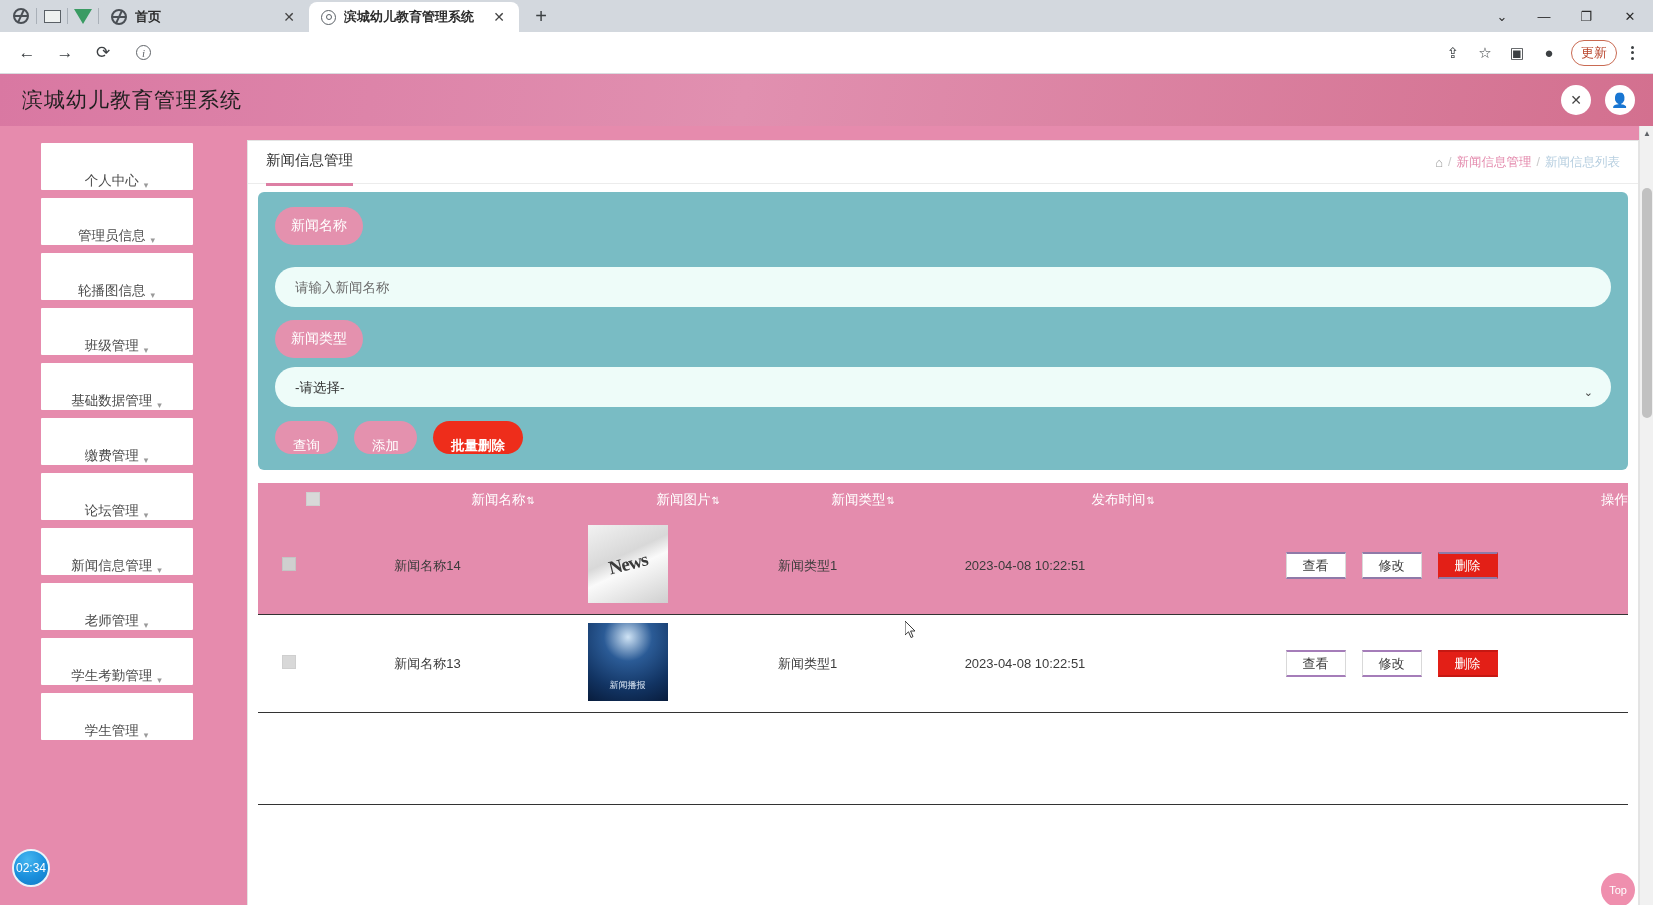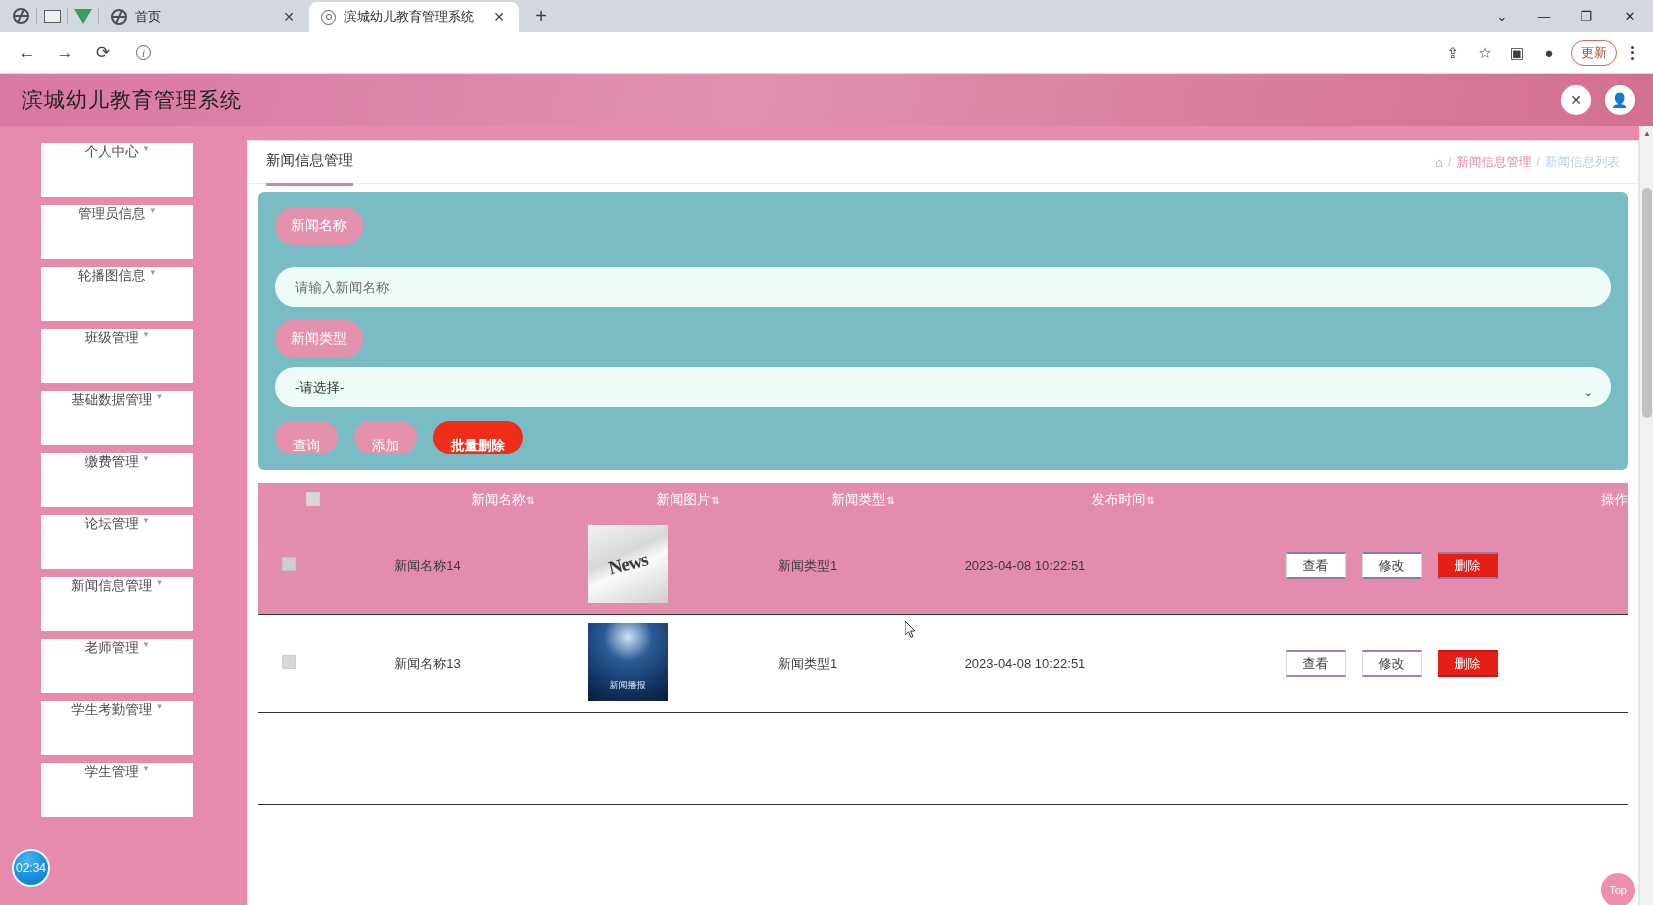--- a/index.html
+++ b/index.html
@@ -55,20 +55,21 @@
     border-top: 15px solid #3a9b63;
   }
   .tab {
     height: 30px;
     display: flex; align-items: center;
     padding: 0 10px 0 12px;
     border-radius: 8px 8px 0 0;
     font-size: 13px; color: #2b2b2b;
     min-width: 210px;
     position: relative;
+    font-weight: bold;
   }
   .tab.inactive { background: #d3d8de; }
   .tab.active { background: #ffffff; }
   .tab-favicon { margin-right: 8px; display:flex; align-items:center; }
   .tab-title {
     flex: 1;
     white-space: nowrap; overflow: hidden; text-overflow: ellipsis;
     font-size: 13px;
   }
   .tab-close {
@@ -167,23 +168,23 @@
   .app-body { display: flex; height: 821px; }
 
   .sidebar {
     width: 233px; flex: 0 0 233px;
     background: #e68bad;
     padding-top: 17px;
     display: flex; flex-direction: column; align-items: center;
     gap: 8px;
   }
   .menu-item {
-    width: 152px; height: 54px;
+    width: 152px; height: 47px;
     background: #fff;
-    display: flex; align-items: flex-start; justify-content: center;
+    display: flex; align-items: flex-end; justify-content: center;
     font-size: 13.5px; color: #4a4a4a;
     border-radius: 1px;
   }
   .menu-caret { margin-left: 5px; font-size: 9px; color: #9a9a9a; }
 
   .content {
     flex: 1;
     background: #e68bad;
     padding: 14px 14px 0 14px;
     overflow: hidden;

